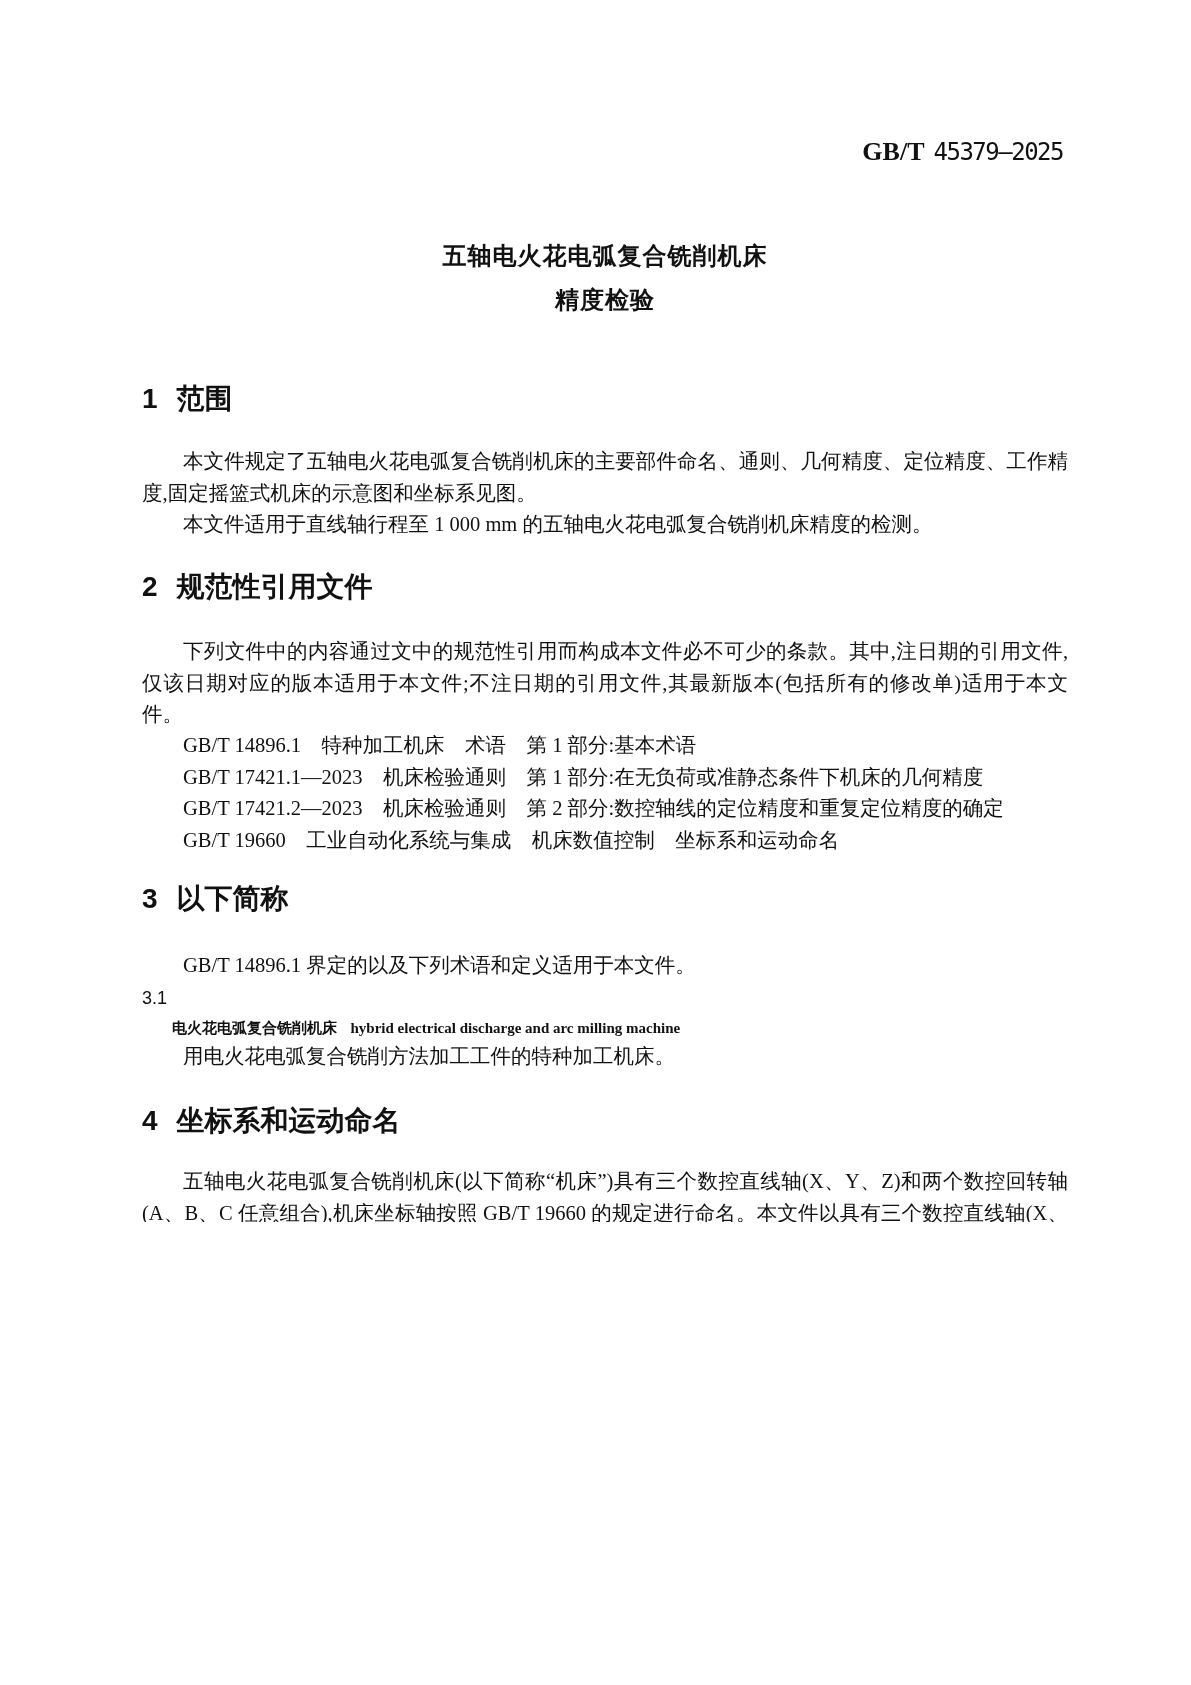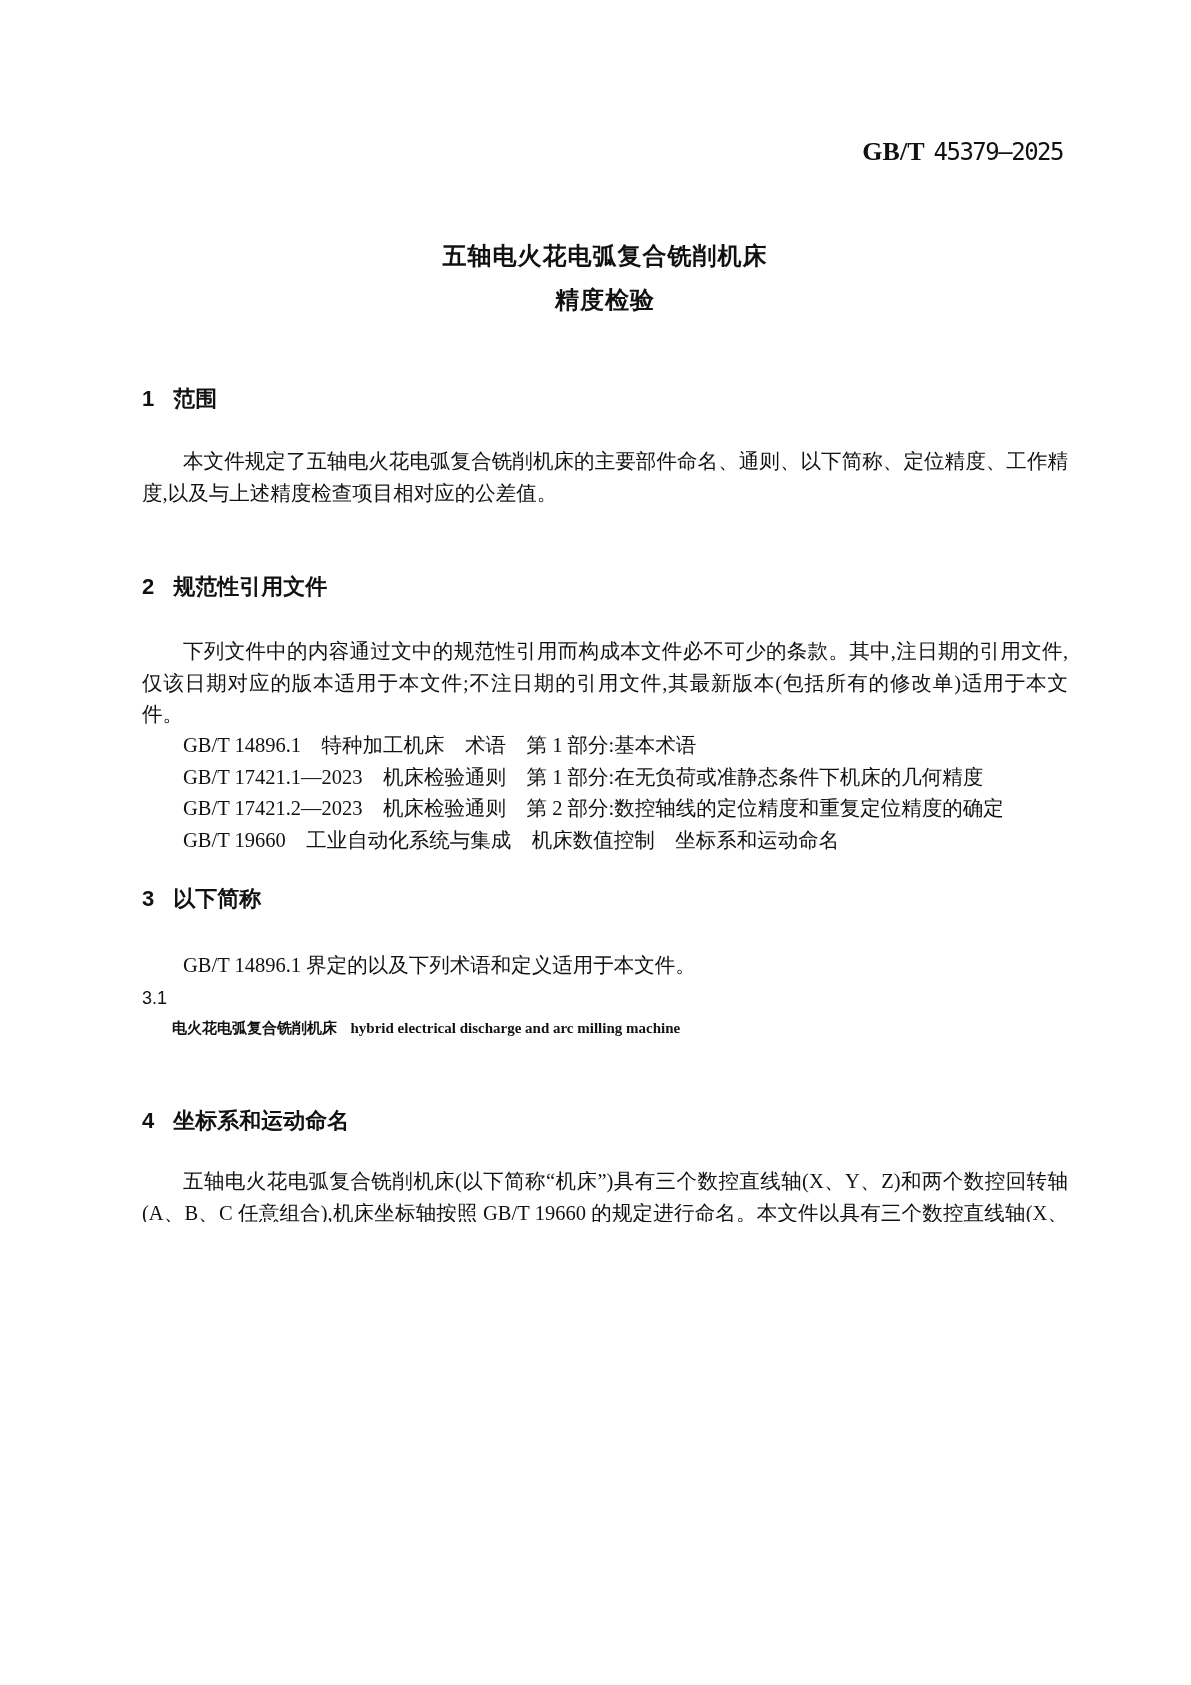--- a/index.html
+++ b/index.html
@@ -47,21 +47,21 @@
     line-height:44px;
     letter-spacing:1px;
   }
 
   
   .sec-heading {
     left:142px;
     width:926px;
     font-family:"Liberation Sans","DejaVu Sans",sans-serif;
     font-weight:bold;
-    font-size:22px;
+    font-size:28px;
     line-height:26px;
     white-space:nowrap;
   }
   .sec-num { display:inline-block; margin-right:19px; }
 
   
   .body-block {
     left:142px;
     width:926px;
     font-size:20.5px;
@@ -115,21 +115,22 @@
 
   <div class="abs doc-title">
     <div>五轴电火花电弧复合铣削机床</div>
     <div>精度检验</div>
   </div>
 
   <div class="abs sec-heading" style="top:386px;">
     <span class="sec-num">1</span><span>范围</span>
   </div>
   <div class="abs body-block" style="top:446px;">
-    <p>本文件规定了五轴电火花电弧复合铣削机床的主要部件命名、通则、以下简称、定位精度、工作精度,以及与上述精度检查项目相对应的公差值。</p>
+    <p>本文件规定了五轴电火花电弧复合铣削机床的主要部件命名、通则、几何精度、定位精度、工作精度,固定摇篮式机床的示意图和坐标系见图。</p>
+    <p>本文件适用于直线轴行程至 1 000 mm 的五轴电火花电弧复合铣削机床精度的检测。</p>
   </div>
 
   <div class="abs sec-heading" style="top:574px;">
     <span class="sec-num">2</span><span>规范性引用文件</span>
   </div>
   <div class="abs body-block" style="top:636px;">
     <p>下列文件中的内容通过文中的规范性引用而构成本文件必不可少的条款。其中,注日期的引用文件,仅该日期对应的版本适用于本文件;不注日期的引用文件,其最新版本(包括所有的修改单)适用于本文件。</p>
   </div>
   <div class="abs body-block ref-list" style="top:730px;">
     <div class="ref-item">GB/T 14896.1　特种加工机床　术语　第 1 部分:基本术语</div>
@@ -141,20 +142,23 @@
   <div class="abs sec-heading" style="top:886px;">
     <span class="sec-num">3</span><span>以下简称</span>
   </div>
   <div class="abs body-block" style="top:950px;">
     <p>GB/T 14896.1 界定的以及下列术语和定义适用于本文件。</p>
   </div>
   <div class="abs term-number" style="top:985px;">3.1</div>
   <div class="abs term-line" style="top:1014px;">
     <span class="term-zh">电火花电弧复合铣削机床</span><span class="term-en">hybrid electrical discharge and arc milling machine</span>
   </div>
+  <div class="abs body-block" style="top:1041px;">
+    <p>用电火花电弧复合铣削方法加工工件的特种加工机床。</p>
+  </div>
 
   <div class="abs sec-heading" style="top:1108px;">
     <span class="sec-num">4</span><span>坐标系和运动命名</span>
   </div>
   <div class="abs body-block" style="top:1166px;">
     <p>五轴电火花电弧复合铣削机床(以下简称“机床”)具有三个数控直线轴(X、Y、Z)和两个数控回转轴(A、B、C 任意组合),机床坐标轴按照 GB/T 19660 的规定进行命名。本文件以具有三个数控直线轴(X、Y、Z)和两个数控回转轴(A、C)的立式五轴电火花电弧复合铣削机床为例,该机床包括移动摇篮式和固定摇篮式两种型式。移动摇篮式机床的示意图和坐标系见图 1,固定摇篮式机床的示意图和坐标系见图 2。</p>
   </div>
 
   <div class="abs page-number">1</div>
 

